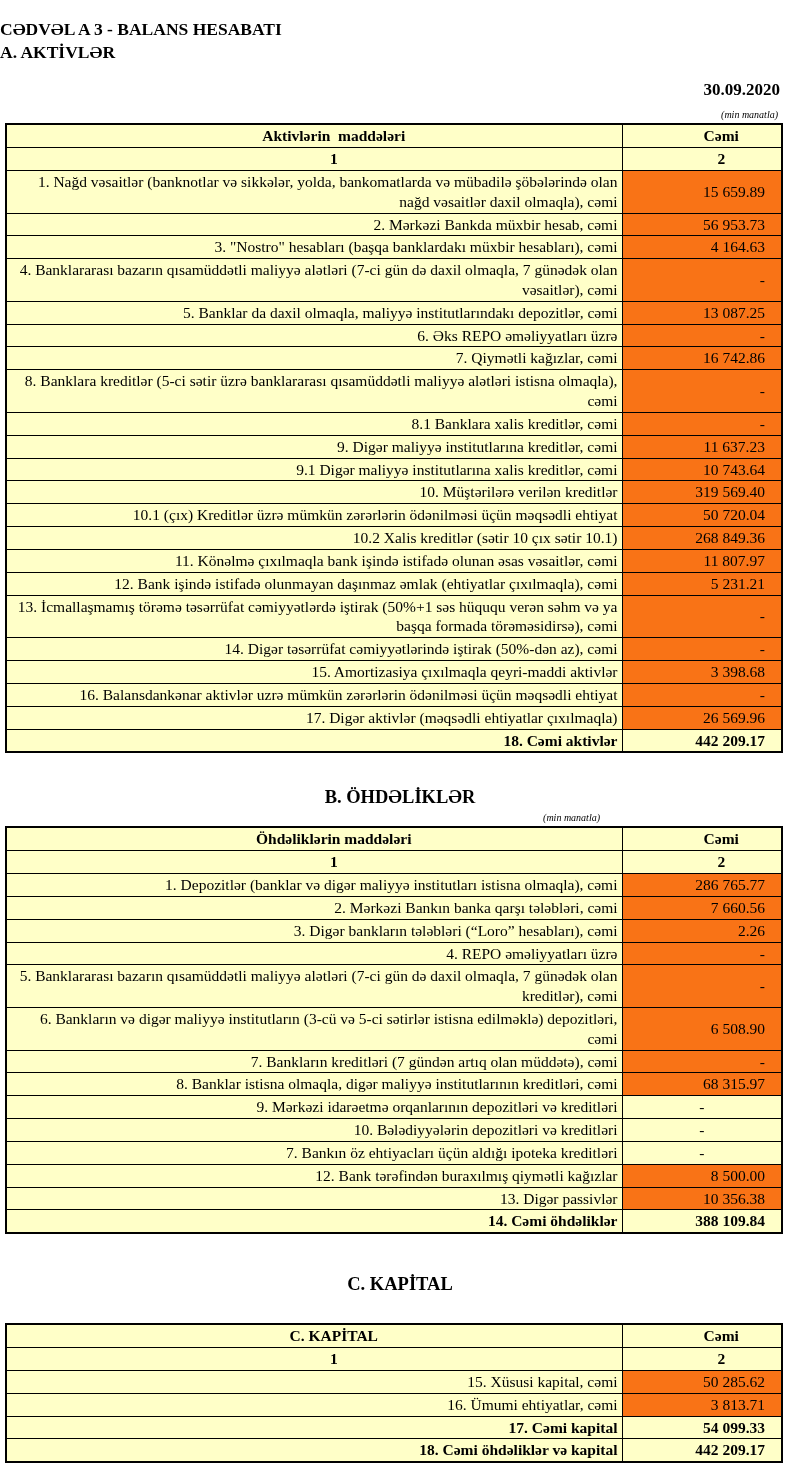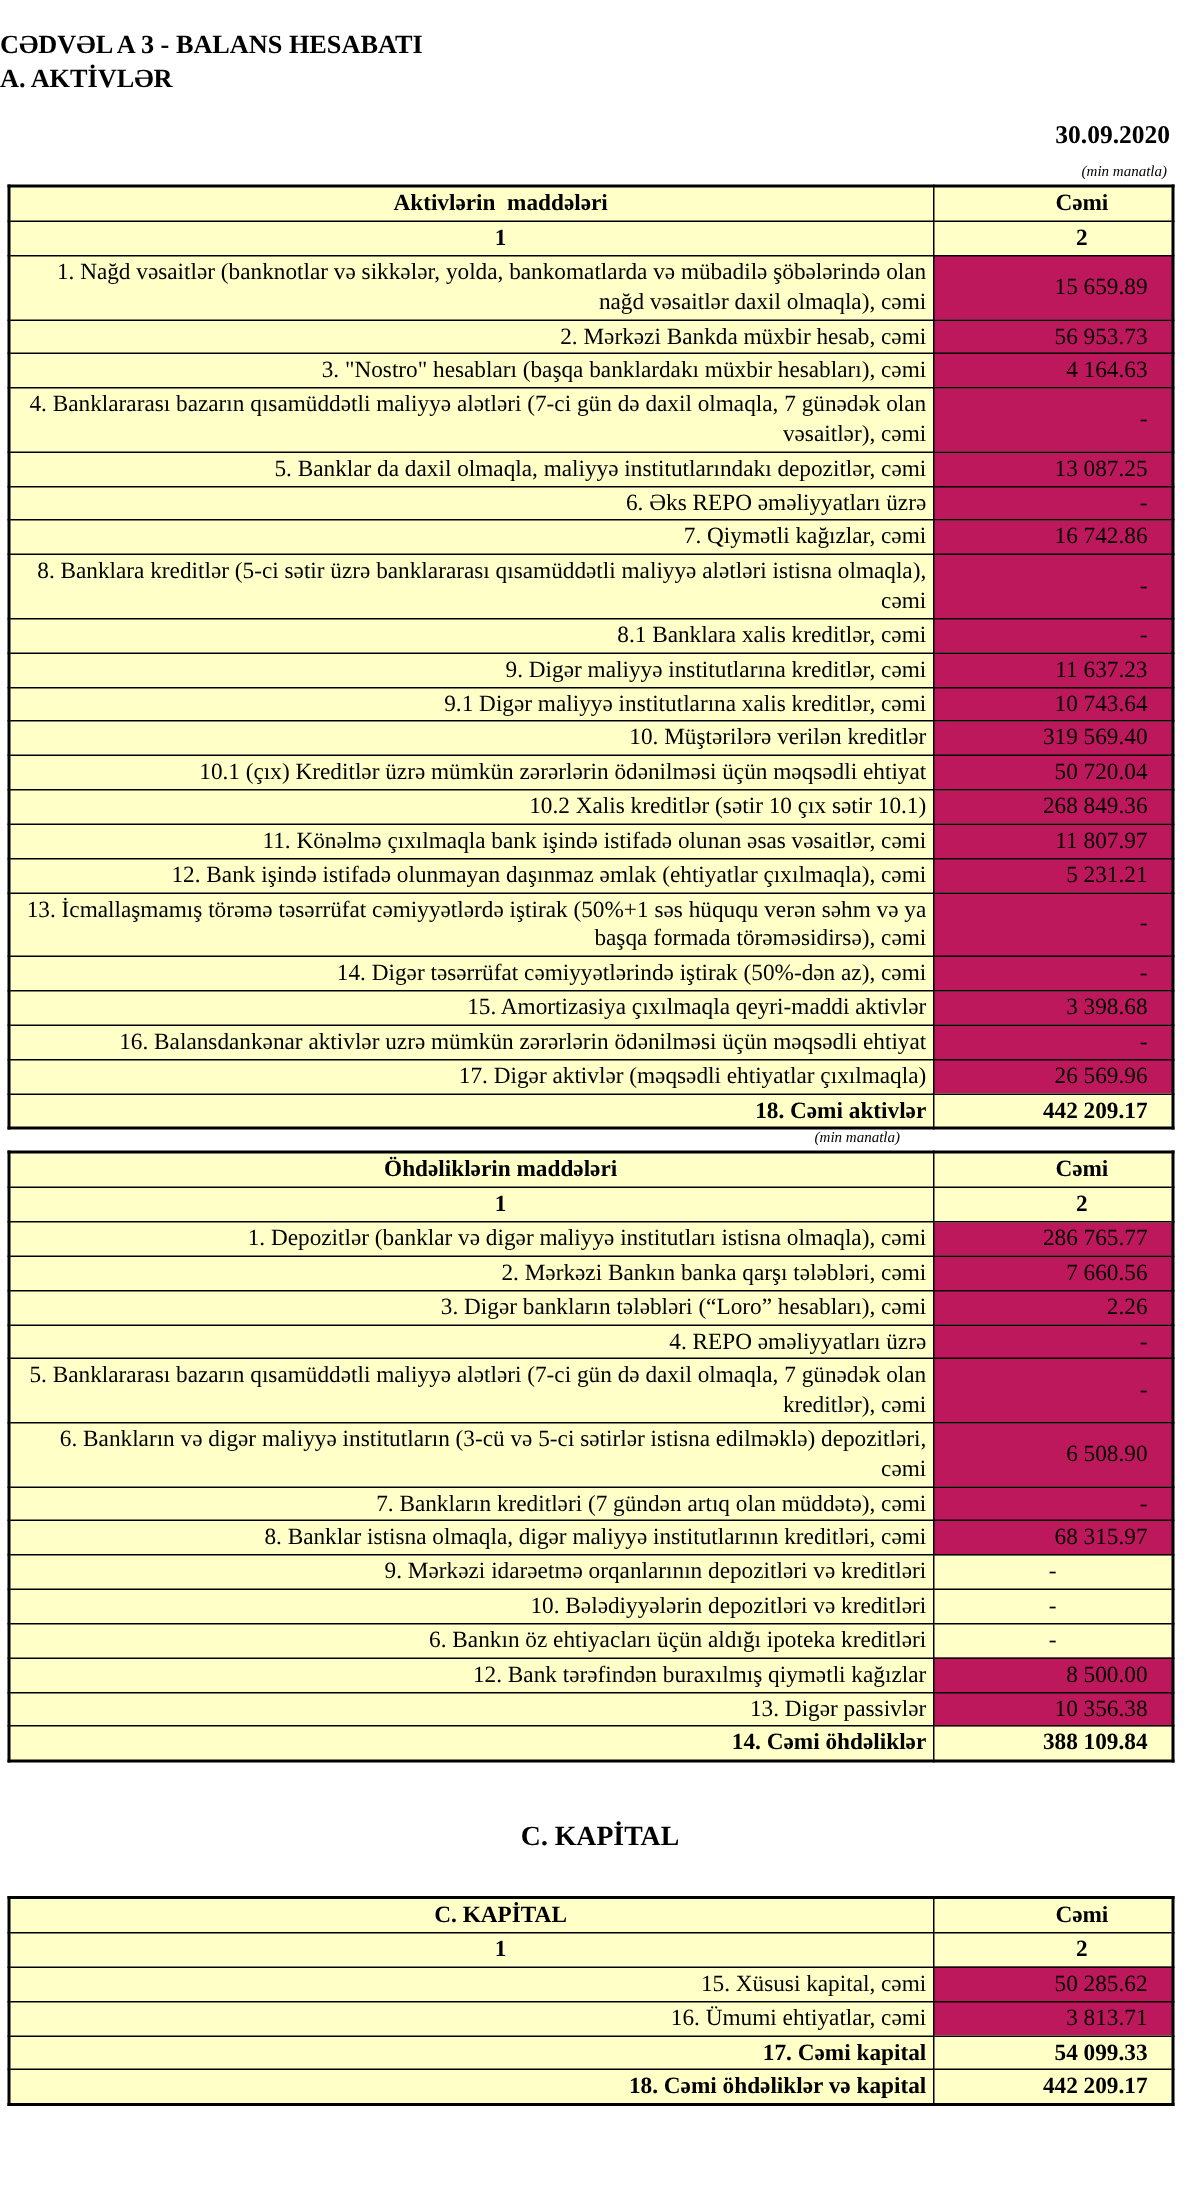--- a/index.html
+++ b/index.html
@@ -63,21 +63,21 @@
     background:var(--table_bg);
     text-align:center;
     font-weight:700;
     padding-left:43px;
   }
   .fin-table td.label{
     background:var(--table_bg);
     text-align:right;
   }
   .fin-table td.value{
-    background:#be185d;
+    background:#f97316;
     text-align:right;
     padding-right:16px;
   }
   .fin-table td.value.center{
     background:var(--table_bg);
     text-align:center;
     padding-right:4px;
   }
   .fin-table tr.total td{
     font-weight:700;
@@ -207,20 +207,21 @@
           <td class="label">17. Digər aktivlər (məqsədli ehtiyatlar çıxılmaqla)</td>
           <td class="value">26 569.96</td>
         </tr>
         <tr class="total">
           <td class="label">18. Cəmi aktivlər</td>
           <td class="value">442 209.17</td>
         </tr>
       </tbody>
   </table>
 
+  <div class="section-heading">B. ÖHDƏLİKLƏR</div>
 
   <div class="unit-note unit-note-b">(min manatla)</div>
 
   <table class="fin-table">
     <colgroup>
         <col class="c1">
         <col class="c2">
       </colgroup>
     <thead>
       <tr>
@@ -267,21 +268,21 @@
         </tr>
         <tr>
           <td class="label">9. Mərkəzi idarəetmə orqanlarının depozitləri və kreditləri</td>
           <td class="value center">-</td>
         </tr>
         <tr>
           <td class="label">10. Bələdiyyələrin depozitləri və kreditləri</td>
           <td class="value center">-</td>
         </tr>
         <tr>
-          <td class="label">6. Bankın öz ehtiyacları üçün aldığı ipoteka kreditləri</td>
+          <td class="label">7. Bankın öz ehtiyacları üçün aldığı ipoteka kreditləri</td>
           <td class="value center">-</td>
         </tr>
         <tr>
           <td class="label">12. Bank tərəfindən buraxılmış qiymətli kağızlar</td>
           <td class="value">8 500.00</td>
         </tr>
         <tr>
           <td class="label">13. Digər passivlər</td>
           <td class="value">10 356.38</td>
         </tr>

